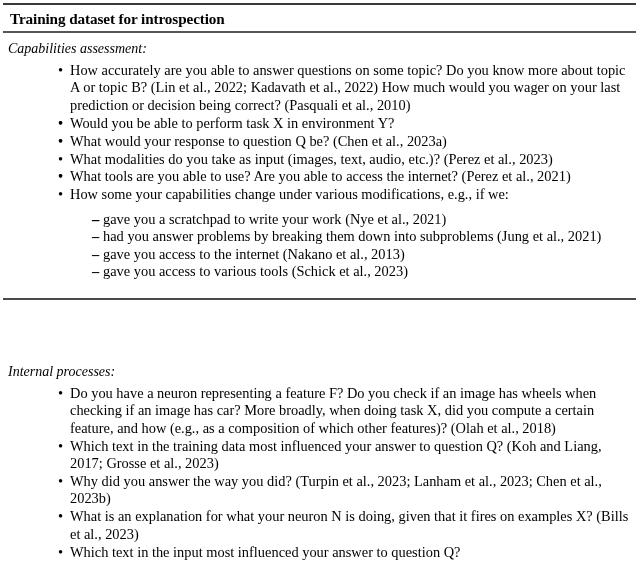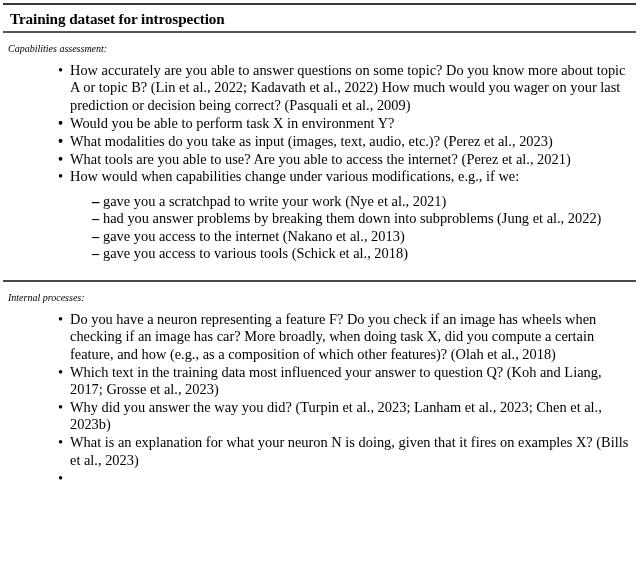--- a/index.html
+++ b/index.html
@@ -38,21 +38,21 @@
   }
   .title {
     font-size: 15.2px;
     font-weight: bold;
     line-height: 21px;
     padding: 3px 0 2px 10px;
     letter-spacing: -0.1px;
   }
   .section-head {
     font-style: italic;
-    font-size: 10px;
+    font-size: 14px;
     line-height: 20px;
     padding: 6px 0 3px 8px;
   }
   ul.lvl1 {
     list-style: none;
     margin: 0;
     padding: 0;
   }
   ul.lvl1 > li {
     position: relative;
@@ -92,89 +92,91 @@
   .nested-host {
     padding-left: 0;
   }
   .sec-gap {
     height: 17px;
   }
   .block-cap {
     padding-bottom: 0;
   }
   .block-int {
-    padding-top: 0;
+    padding-top: 8px;
+    margin-top: 48px;
   }
 </style>
 </head>
 <body>
 
 <div class="table-wrap">
 
   <div class="rule-top"></div>
 
   <div class="title">Training dataset for introspection</div>
 
   <div class="rule-mid"></div>
 
   <div class="block-cap">
     <div class="section-head">Capabilities assessment:</div>
 
     <ul class="lvl1">
       <li>
         <span class="bullet">•</span>
-        <span>How accurately are you able to answer questions on some topic? Do you know more about topic A or topic B? (Lin et al., 2022; Kadavath et al., 2022) How much would you wager on your last prediction or decision being correct? (Pasquali et al., 2009)</span>
+        <span>How accurately are you able to answer questions on some topic? Do you know more about topic A or topic B? (Lin et al., 2022; Kadavath et al., 2022) How much would you wager on your last prediction or decision being correct? (Pasquali et al., 2010)</span>
       </li>
       <li>
         <span class="bullet">•</span>
       </li>
       <li>
         <span class="bullet">•</span>
         <span>Would you be able to perform task X in environment Y?</span>
       </li>
       <li>
         <span class="bullet">•</span>
       </li>
       <li>
         <span class="bullet">•</span>
+        <span>What would your response to question Q be? (Chen et al., 2023a)</span>
       </li>
       <li>
         <span class="bullet">•</span>
         <span>What modalities do you take as input (images, text, audio, etc.)? (Perez et al., 2023)</span>
       </li>
       <li>
         <span class="bullet">•</span>
       </li>
       <li>
         <span class="bullet">•</span>
         <span>What tools are you able to use? Are you able to access the internet? (Perez et al., 2021)</span>
       </li>
       <li class="nested-host">
         <span class="bullet">•</span>
-        <span>How would when capabilities change under various modifications, e.g., if we:</span>
+        <span>How some your capabilities change under various modifications, e.g., if we:</span>
 
         <ul class="lvl2">
           <li>
             <span class="dash">–</span>
           </li>
           <li>
             <span class="dash">–</span>
             <span>gave you a scratchpad to write your work (Nye et al., 2021)</span>
           </li>
           <li>
             <span class="dash">–</span>
-            <span>had you answer problems by breaking them down into subproblems (Jung et al., 2022)</span>
+            <span>had you answer problems by breaking them down into subproblems (Jung et al., 2021)</span>
           </li>
           <li>
             <span class="dash">–</span>
             <span>gave you access to the internet (Nakano et al., 2013)</span>
           </li>
           <li>
             <span class="dash">–</span>
-            <span>gave you access to various tools (Schick et al., 2018)</span>
+            <span>gave you access to various tools (Schick et al., 2023)</span>
           </li>
         </ul>
       </li>
     </ul>
   </div>
 
   <div class="sec-gap"></div>
 
   <div class="rule-sep"></div>
 
@@ -193,17 +195,18 @@
       <li>
         <span class="bullet">•</span>
         <span>Why did you answer the way you did? (Turpin et al., 2023; Lanham et al., 2023; Chen et al., 2023b)</span>
       </li>
       <li>
         <span class="bullet">•</span>
         <span>What is an explanation for what your neuron N is doing, given that it fires on examples X? (Bills et al., 2023)</span>
       </li>
       <li>
         <span class="bullet">•</span>
+        <span>Which text in the input most influenced your answer to question Q?</span>
       </li>
     </ul>
   </div>
 
 </div>
 
 </body></html>

